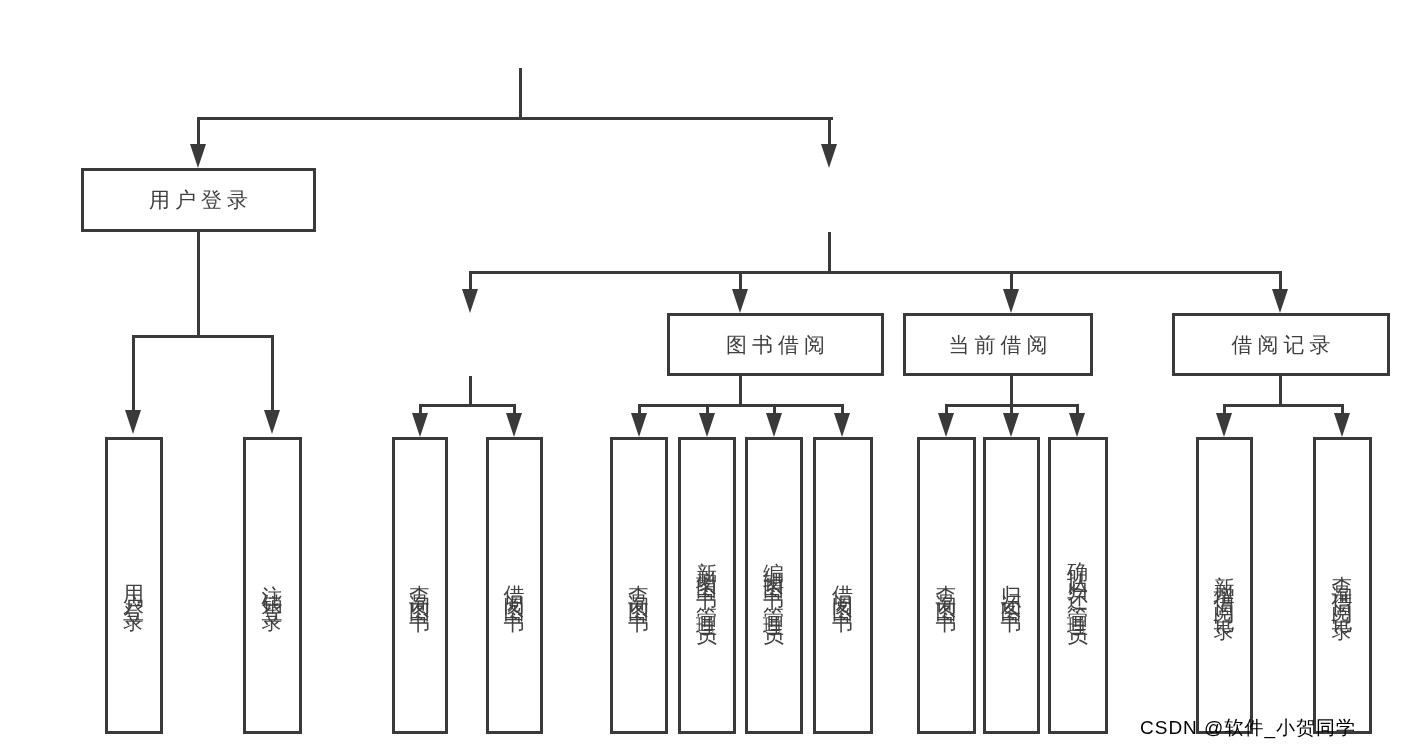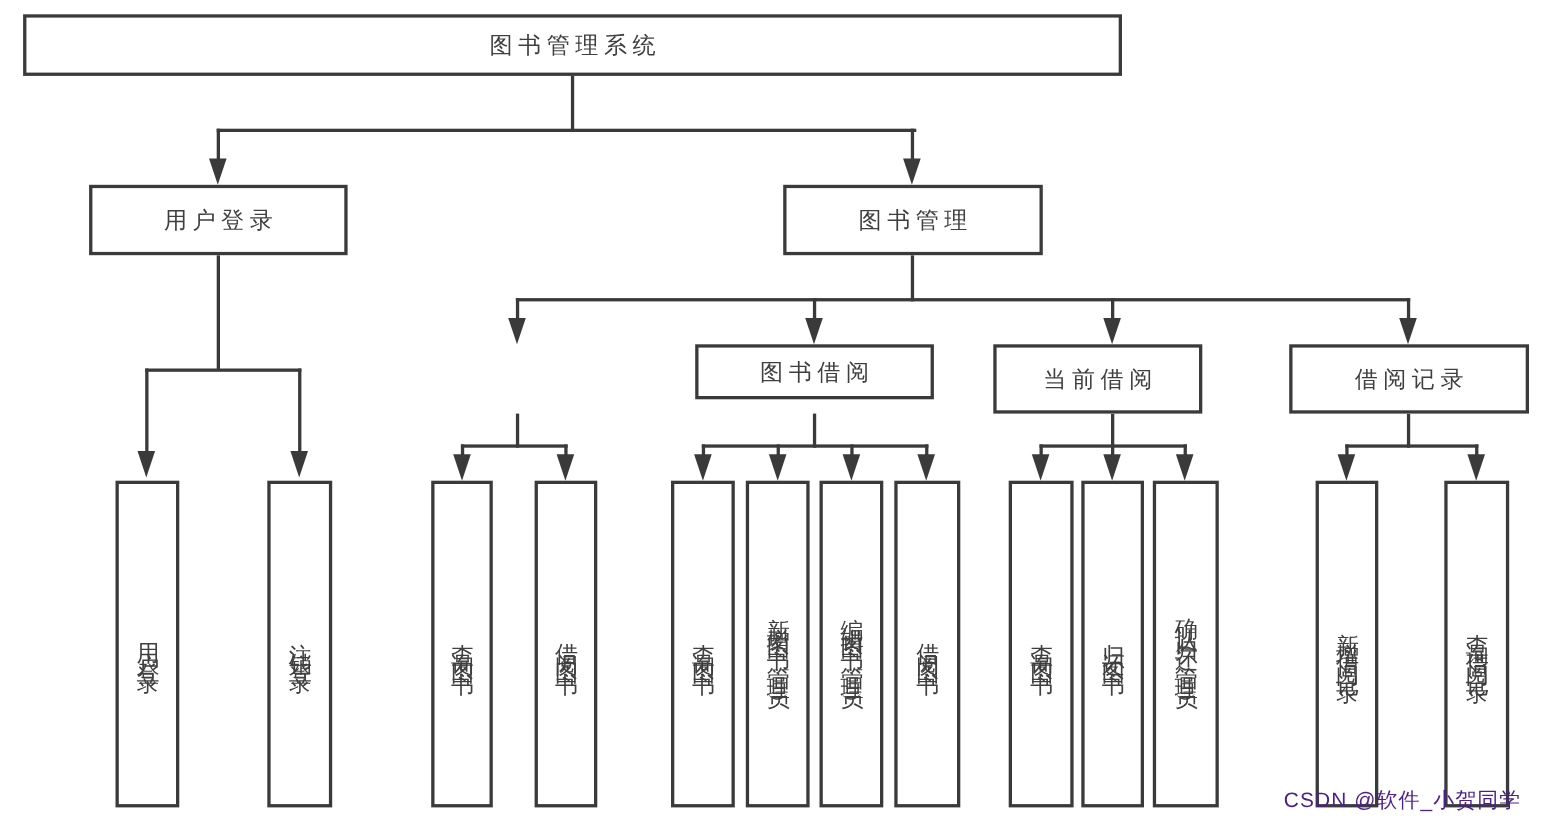--- a/index.html
+++ b/index.html
@@ -27,22 +27,22 @@
   .vbox{
     position:absolute;top:437px;height:297px;box-sizing:border-box;background:#ffffff;
     border:3px solid #3a3a3a;display:flex;align-items:center;justify-content:center;
     z-index:2;
   }
   .vtext{
     writing-mode:vertical-rl;text-orientation:mixed;
     color:#3f3f3f;font-size:21px;line-height:1;letter-spacing:9px;white-space:nowrap;
   }
   .watermark{
-    position:absolute;left:1167px;top:715px;z-index:5;
-    color:#4c1d95;font-size:19px;letter-spacing:1px;white-space:nowrap;
+    position:absolute;left:1140px;top:715px;z-index:5;
+    color:#000000;font-size:19px;letter-spacing:1px;white-space:nowrap;
   }
 </style>
 </head>
 <body>
 
 <div class="canvas">
 
   <div class="vl" style="left:519px;top:68px;height:52px"></div>
   <div class="hl" style="left:197px;top:117px;width:636px"></div>
   <div class="vl" style="left:197px;top:117px;height:30px"></div>
@@ -95,32 +95,26 @@
   <div class="arrow" style="left:1003px;top:413px"></div>
   <div class="arrow" style="left:1069px;top:413px"></div>
 
   <div class="vl" style="left:1279px;top:376px;height:31px"></div>
   <div class="hl" style="left:1223px;top:404px;width:121px"></div>
   <div class="vl" style="left:1223px;top:404px;height:12px"></div>
   <div class="vl" style="left:1341px;top:404px;height:12px"></div>
   <div class="arrow" style="left:1216px;top:413px"></div>
   <div class="arrow" style="left:1334px;top:413px"></div>
 
-  <div class="hbox" style="left:21px;top:13px;width:999px;height:56px">
-    <span>图书管理系统</span>
-  </div>
 
   <div class="hbox" style="left:81px;top:168px;width:235px;height:64px">
     <span>用户登录</span>
   </div>
-  <div class="hbox" style="left:712px;top:168px;width:236px;height:64px">
-    <span>图书管理</span>
-  </div>
 
-  <div class="hbox" style="left:632px;top:313px;width:217px;height:50px">
+  <div class="hbox" style="left:667px;top:313px;width:217px;height:63px">
     <span>图书借阅</span>
   </div>
   <div class="hbox" style="left:903px;top:313px;width:190px;height:63px">
     <span>当前借阅</span>
   </div>
   <div class="hbox" style="left:1172px;top:313px;width:218px;height:63px">
     <span>借阅记录</span>
   </div>
 
   <div class="vbox" style="left:105px;width:58px">

